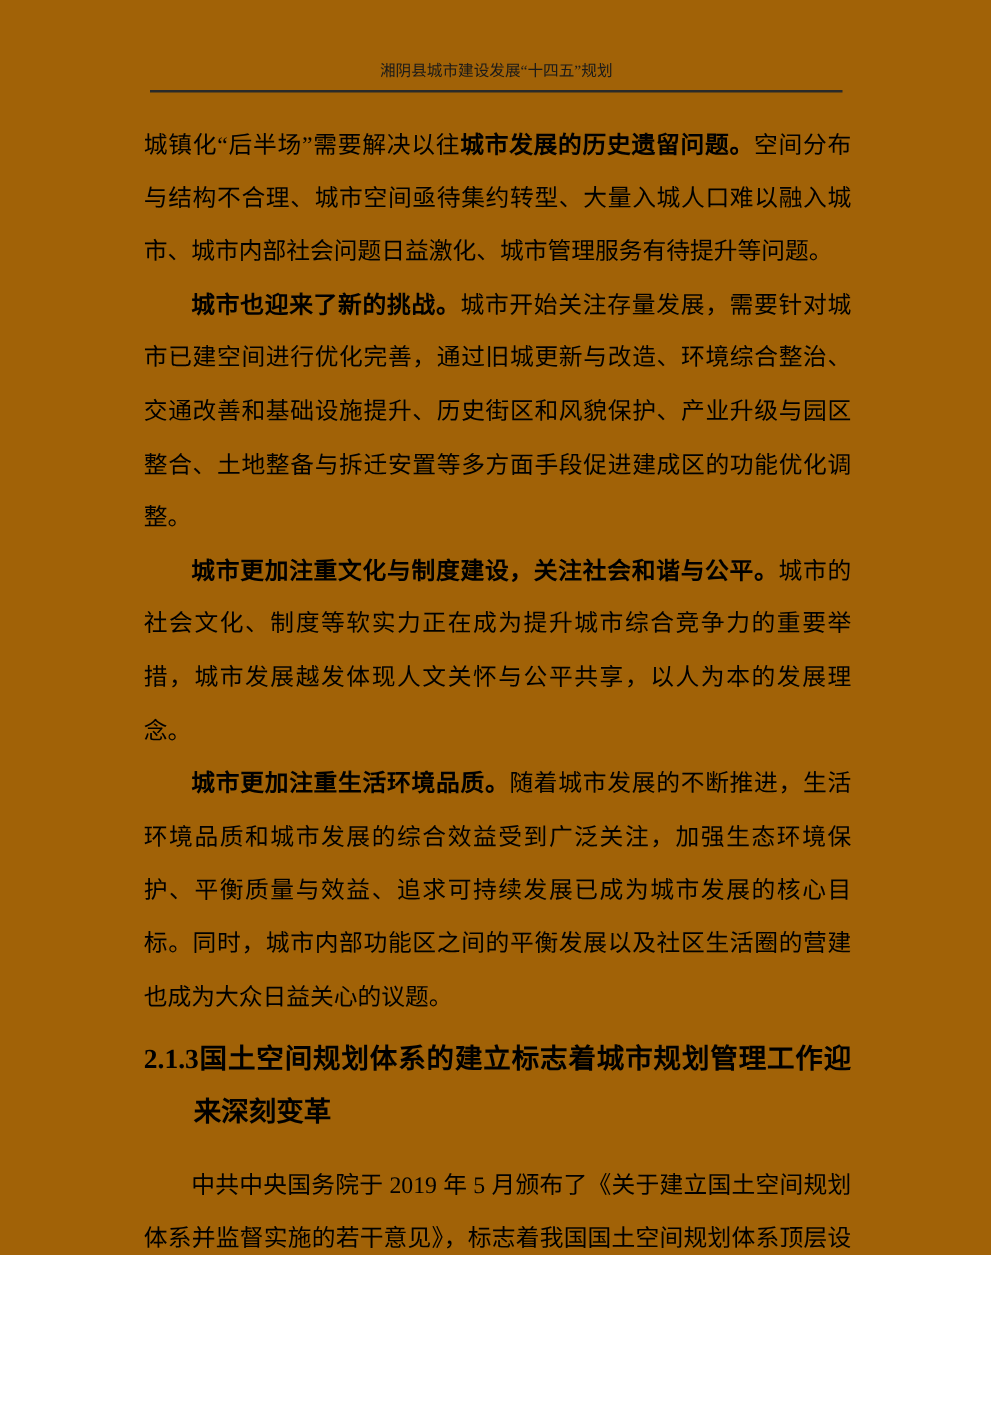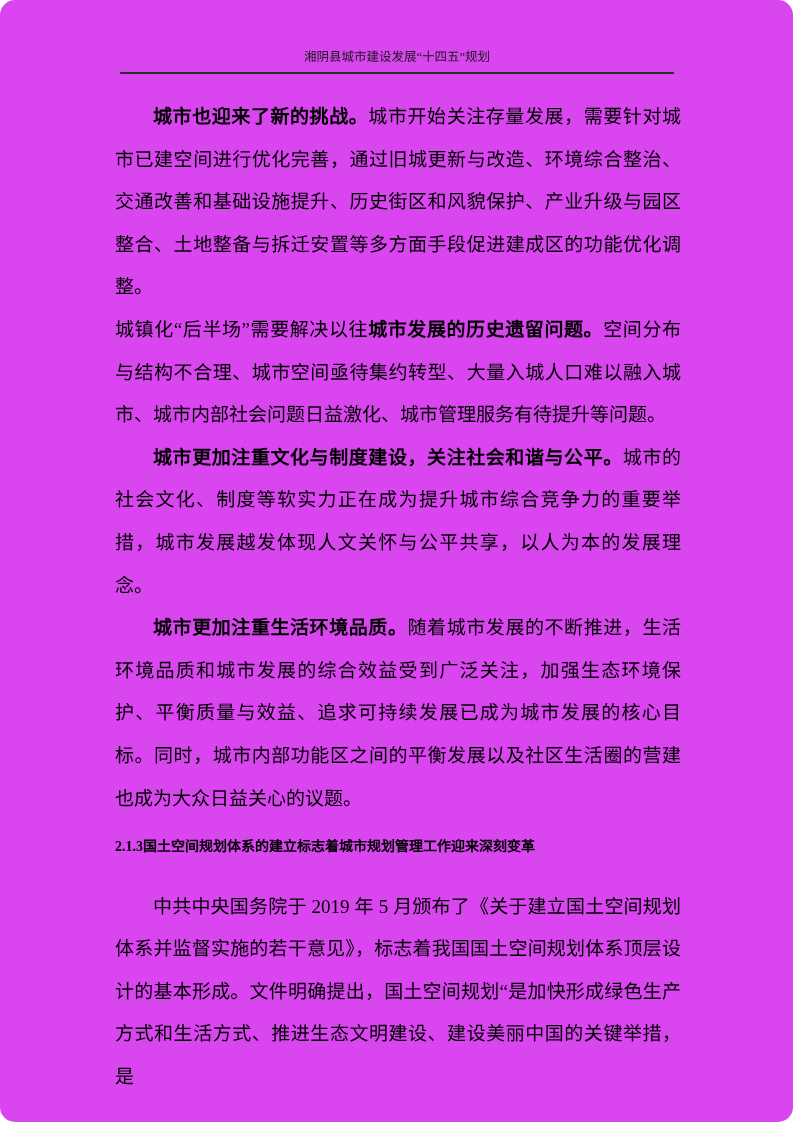--- a/index.html
+++ b/index.html
@@ -1,24 +1,23 @@
 <!DOCTYPE html>
 <html lang="zh-CN"><head>
 <meta charset="utf-8">
 <style>
   html, body { margin: 0; padding: 0; background: #ffffff; }
   .page {
     position: relative;
     width: 793px;
-    height: 1122px;
-    background: #d946ef;
+    height: 1004px;
+    background: #a16207;
     overflow: hidden;
     font-family: "Liberation Serif", "DejaVu Serif", serif;
     color: #000000;
-    border-radius: 15px;
   }
   .page-header {
     position: absolute;
     top: 49px;
     left: 120px;
     width: 554px;
   }
   .header-title {
     text-align: center;
     font-size: 12.5px;
@@ -38,21 +37,21 @@
     font-size: 19px;
     line-height: 42.6px;
     text-align: justify;
   }
   .para { margin: 0; text-indent: 2em; }
   .para.flush { text-indent: 0; }
   .seg { color: #000; }
   .b { font-weight: 700; }
   .heading {
     margin: 6px 0 17px 0;
-    font-size: 14px;
+    font-size: 22px;
     font-weight: 700;
     line-height: 42.6px;
     padding-left: 40px;
     text-indent: -40px;
   }
   .page-number {
     position: absolute;
     top: 1023px;
     left: 0;
     width: 100%;
@@ -66,23 +65,23 @@
 
 <div class="page">
 
   <header class="page-header">
     <div class="header-title">湘阴县城市建设发展“十四五”规划</div>
     <div class="header-rule"></div>
   </header>
 
   <main class="page-body">
 
+    <p class="para flush"><span class="seg">城镇化“后半场”需要解决以往</span><span class="seg b">城市发展的历史遗留问题。</span><span class="seg">空间分布与结构不合理、城市空间亟待集约转型、大量入城人口难以融入城市、城市内部社会问题日益激化、城市管理服务有待提升等问题。</span></p>
+
     <p class="para"><span class="seg b">城市也迎来了新的挑战。</span><span class="seg">城市开始关注存量发展，需要针对城市已建空间进行优化完善，通过旧城更新与改造、环境综合整治、交通改善和基础设施提升、历史街区和风貌保护、产业升级与园区整合、土地整备与拆迁安置等多方面手段促进建成区的功能优化调整。</span></p>
-
-    <p class="para flush"><span class="seg">城镇化“后半场”需要解决以往</span><span class="seg b">城市发展的历史遗留问题。</span><span class="seg">空间分布与结构不合理、城市空间亟待集约转型、大量入城人口难以融入城市、城市内部社会问题日益激化、城市管理服务有待提升等问题。</span></p>
 
     <p class="para"><span class="seg b">城市更加注重文化与制度建设，关注社会和谐与公平。</span><span class="seg">城市的社会文化、制度等软实力正在成为提升城市综合竞争力的重要举措，城市发展越发体现人文关怀与公平共享，以人为本的发展理念。</span></p>
 
     <p class="para"><span class="seg b">城市更加注重生活环境品质。</span><span class="seg">随着城市发展的不断推进，生活环境品质和城市发展的综合效益受到广泛关注，加强生态环境保护、平衡质量与效益、追求可持续发展已成为城市发展的核心目标。同时，城市内部功能区之间的平衡发展以及社区生活圈的营建也成为大众日益关心的议题。</span></p>
 
     <h2 class="heading">2.1.3国土空间规划体系的建立标志着城市规划管理工作迎来深刻变革</h2>
 
     <p class="para"><span class="seg">中共中央国务院于 2019 年 5 月颁布了《关于建立国土空间规划体系并监督实施的若干意见》，标志着我国国土空间规划体系顶层设计的基本形成。文件明确提出，国土空间规划“是加快形成绿色生产方式和生活方式、推进生态文明建设、建设美丽中国的关键举措，是</span></p>
 
   </main>

